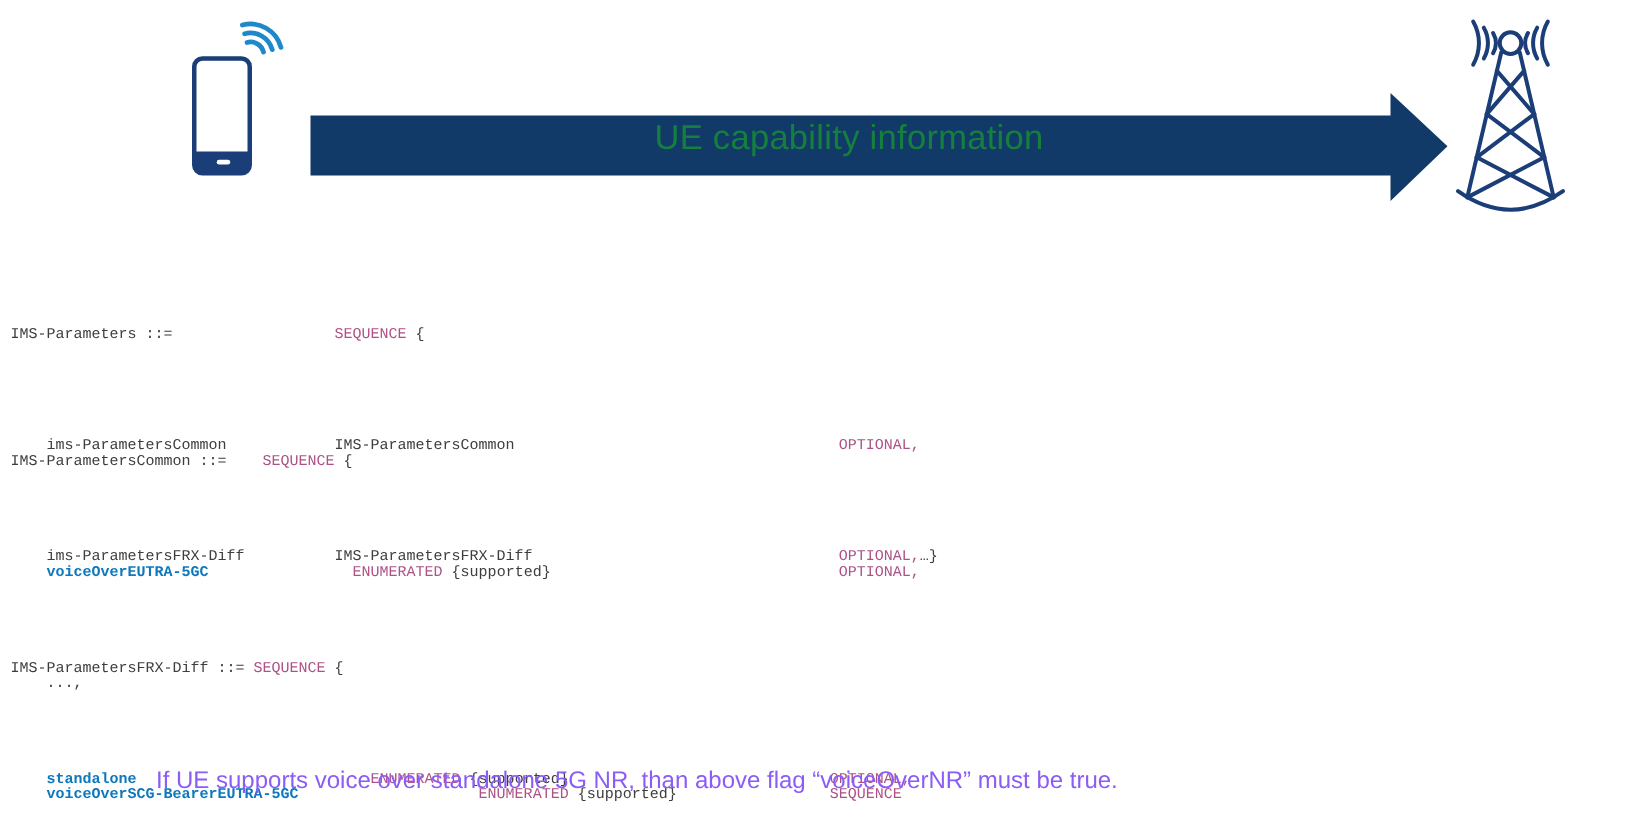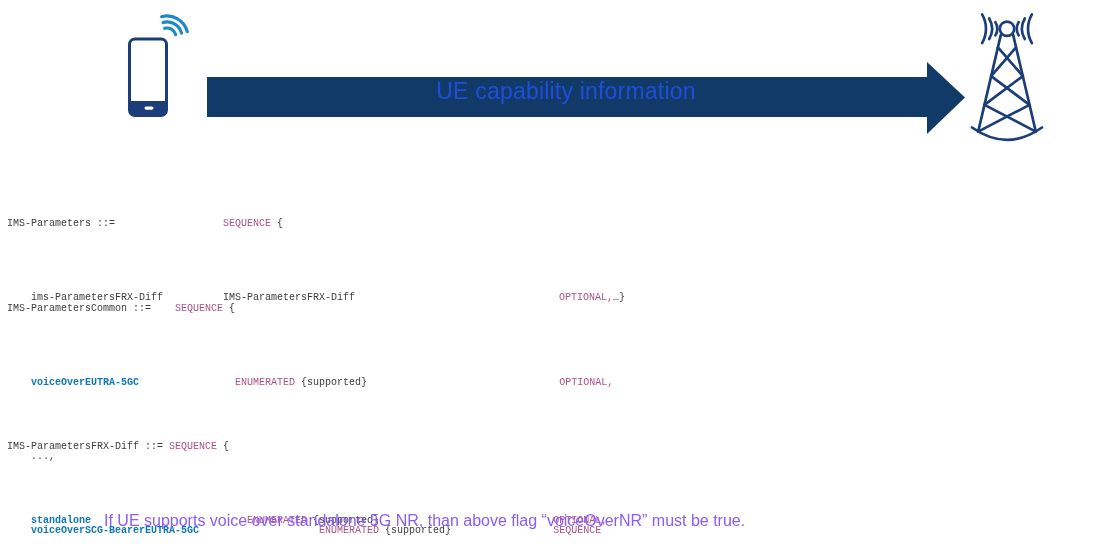--- a/index.html
+++ b/index.html
@@ -6,21 +6,21 @@
   #stage {
     position:relative; width:1099px; height:548px;
     background:#ffffff; overflow:hidden;
     font-family:"Liberation Sans", sans-serif;
   }
   
   .abs { position:absolute; }
   #arrow-label {
     position:absolute; left:205px; top:77px; width:722px; height:29px;
     display:flex; align-items:center; justify-content:center;
-    color:#1d4ed8; font-size:23px; letter-spacing:0.2px;
+    color:#15803d; font-size:23px; letter-spacing:0.2px;
   }
   
   .code {
     position:absolute; left:7px;
     font-family:"Liberation Mono","DejaVu Sans Mono", monospace;
     font-size:10px; line-height:24.6px; color:#3d3d3d;
     white-space:pre;
   }
   .code .k { color:#ad5286; }
   .code .i { color:#0e78bb; font-weight:bold; }
@@ -67,20 +67,21 @@
       <path d="M32.7 16 A 20 20 0 0 1 32.7 36"></path>
       <path d="M25.8 12 A 28 28 0 0 1 25.8 40"></path>
       <path d="M61.3 19.5 A 13 13 0 0 0 61.3 32.5"></path>
       <path d="M67.3 16 A 20 20 0 0 0 67.3 36"></path>
       <path d="M74.2 12 A 28 28 0 0 0 74.2 40"></path>
     </g>
   </svg>
 
   <div class="code" style="top:163px;">
     <div><span>IMS-Parameters ::=                  </span><span class="k">SEQUENCE</span><span> {</span></div>
+    <div><span>    ims-ParametersCommon            IMS-ParametersCommon                                    </span><span class="k">OPTIONAL,</span></div>
     <div><span>    ims-ParametersFRX-Diff          IMS-ParametersFRX-Diff                                  </span><span class="k">OPTIONAL,</span><span>…}</span></div>
   </div>
 
   <div class="code" style="top:248px;">
     <div><span>IMS-ParametersCommon ::=    </span><span class="k">SEQUENCE</span><span> {</span></div>
     <div><span>    </span><span class="i">voiceOverEUTRA-5GC</span><span>                </span><span class="k">ENUMERATED</span><span> {supported}                                </span><span class="k">OPTIONAL,</span></div>
     <div><span>    ...,</span></div>
     <div><span>    </span><span class="i">voiceOverSCG-BearerEUTRA-5GC</span><span>                    </span><span class="k">ENUMERATED</span><span> {supported}                 </span><span class="k">SEQUENCE</span></div>
     
   </div>

